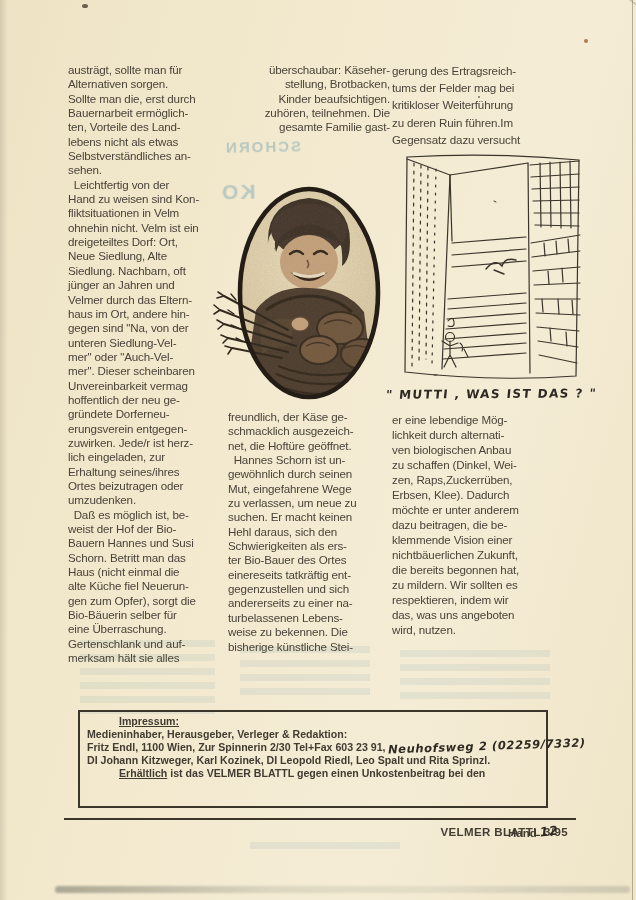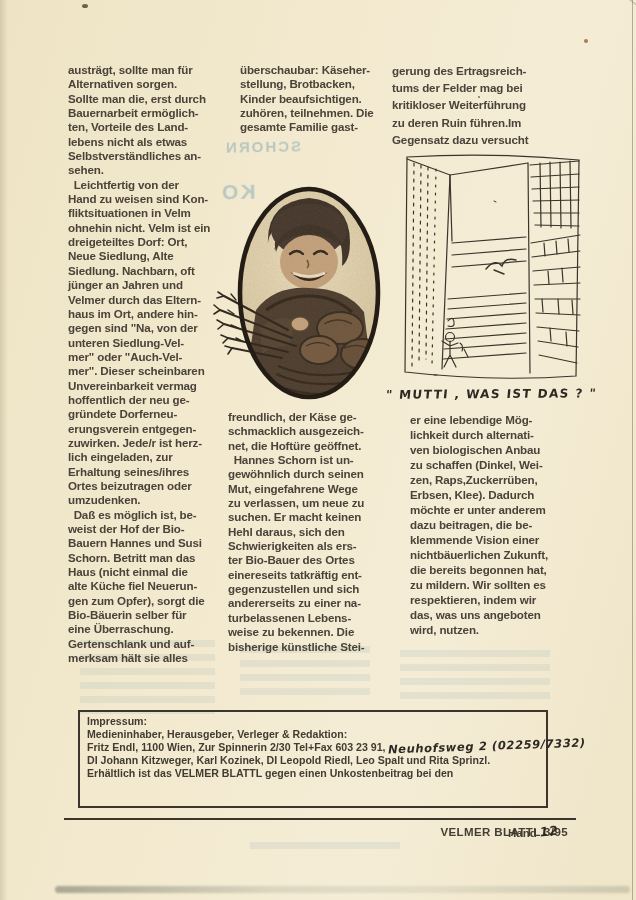--- a/index.html
+++ b/index.html
@@ -2,21 +2,21 @@
 <html><head>
 <meta charset="utf-8">
 <style>
   html,body{margin:0;padding:0;background:#777;}
   .page{
     position:relative;width:636px;height:900px;overflow:hidden;
     background:linear-gradient(105deg,#eee3c4 0%,#f2e9ce 35%,#f4ecd5 68%,#efe5c8 100%);
     font-family:"Liberation Sans",sans-serif;color:#474038;
   }
   .textcol{
-    position:absolute;font-size:11.6px;line-height:14.35px;font-weight:bold;
+    position:absolute;font-size:11.6px;line-height:14.35px;font-weight:normal;
     letter-spacing:-0.15px;white-space:pre-line;color:#4a4339;
   }
   #col-right-top{line-height:17.2px;}
   #col-right-bottom{line-height:15px;}
   .ghost{
     position:absolute;pointer-events:none;opacity:.8;
     background:repeating-linear-gradient(180deg,rgba(112,150,166,.16) 0 7px,rgba(0,0,0,0) 7px 14px);
     filter:blur(.6px);
   }
   .bleedword{
@@ -27,21 +27,21 @@
     position:absolute;left:386px;top:387px;width:210px;
     font-family:"DejaVu Sans",sans-serif;font-size:12px;font-weight:bold;
     letter-spacing:1.4px;color:#2d2822;transform:skewX(-6deg) rotate(-.4deg);
     white-space:nowrap;
   }
   .impressum{
     position:absolute;left:78px;top:710px;width:452px;height:88px;
     border:2px solid #3b352c;padding:3px 7px;overflow:visible;
     font-size:10.6px;line-height:13.1px;font-weight:bold;color:#413b31;white-space:nowrap;
   }
-  .impressum .ul{}
+  .impressum .ul{text-decoration:underline;margin-left:32px;}
   .hand{
     display:inline-block;font-family:"DejaVu Sans",sans-serif;font-style:italic;
     font-size:11.5px;letter-spacing:.6px;color:#2e2a23;transform:rotate(-2deg) translateY(-1px);
   }
   .footer-rule{position:absolute;left:64px;top:818px;width:512px;height:2px;background:#3b352c;}
   .footer-title{position:absolute;left:68px;top:826px;width:500px;text-align:right;
     font-size:11.5px;font-weight:bold;letter-spacing:.4px;color:#433d33;}
   .footer-page{position:absolute;left:508px;top:825px;font-size:11.5px;font-weight:bold;color:#433d33;}
   .footer-page .hand{font-size:12.5px;transform:rotate(-6deg) translateY(-1.5px);}
   .edge-right{position:absolute;top:0;right:3px;width:1px;height:100%;background:rgba(130,120,96,.55);}
@@ -103,21 +103,21 @@
 Bauern Hannes und Susi
 Schorn. Betritt man das
 Haus (nicht einmal die
 alte Küche fiel Neuerun-
 gen zum Opfer), sorgt die
 Bio-Bäuerin selber für
 eine Überraschung.
 Gertenschlank und auf-
 merksam hält sie alles</div>
 
-  <div class="textcol" id="col-mid-top" style="left:240px;top:63px;width:162px;">überschaubar: Käseher-
+  <div class="textcol" id="col-mid-top" style="left:228px;top:63px;width:162px;text-align:right;">überschaubar: Käseher-
 stellung, Brotbacken,
 Kinder beaufsichtigen.
 zuhören, teilnehmen. Die
 gesamte Familie gast-</div>
 
   <div class="textcol" id="col-right-top" style="left:392px;top:62px;width:192px;">gerung des Ertragsreich-
 tums der Felder mag bei
 kritikloser Weiterführung
 zu deren Ruin führen.Im
 Gegensatz dazu versucht</div>
@@ -133,21 +133,21 @@
 Hehl daraus, sich den
 Schwierigkeiten als ers-
 ter Bio-Bauer des Ortes
 einereseits tatkräftig ent-
 gegenzustellen und sich
 andererseits zu einer na-
 turbelassenen Lebens-
 weise zu bekennen. Die
 bisherige künstliche Stei-</div>
 
-  <div class="textcol" id="col-right-bottom" style="left:392px;top:412px;width:192px;margin-left:18px;">er eine lebendige Mög-
+  <div class="textcol" id="col-right-bottom" style="left:392px;top:412px;width:192px;">er eine lebendige Mög-
 lichkeit durch alternati-
 ven biologischen Anbau
 zu schaffen (Dinkel, Wei-
 zen, Raps,Zuckerrüben,
 Erbsen, Klee). Dadurch
 möchte er unter anderem
 dazu beitragen, die be-
 klemmende Vision einer
 nichtbäuerlichen Zukunft,
 die bereits begonnen hat,

